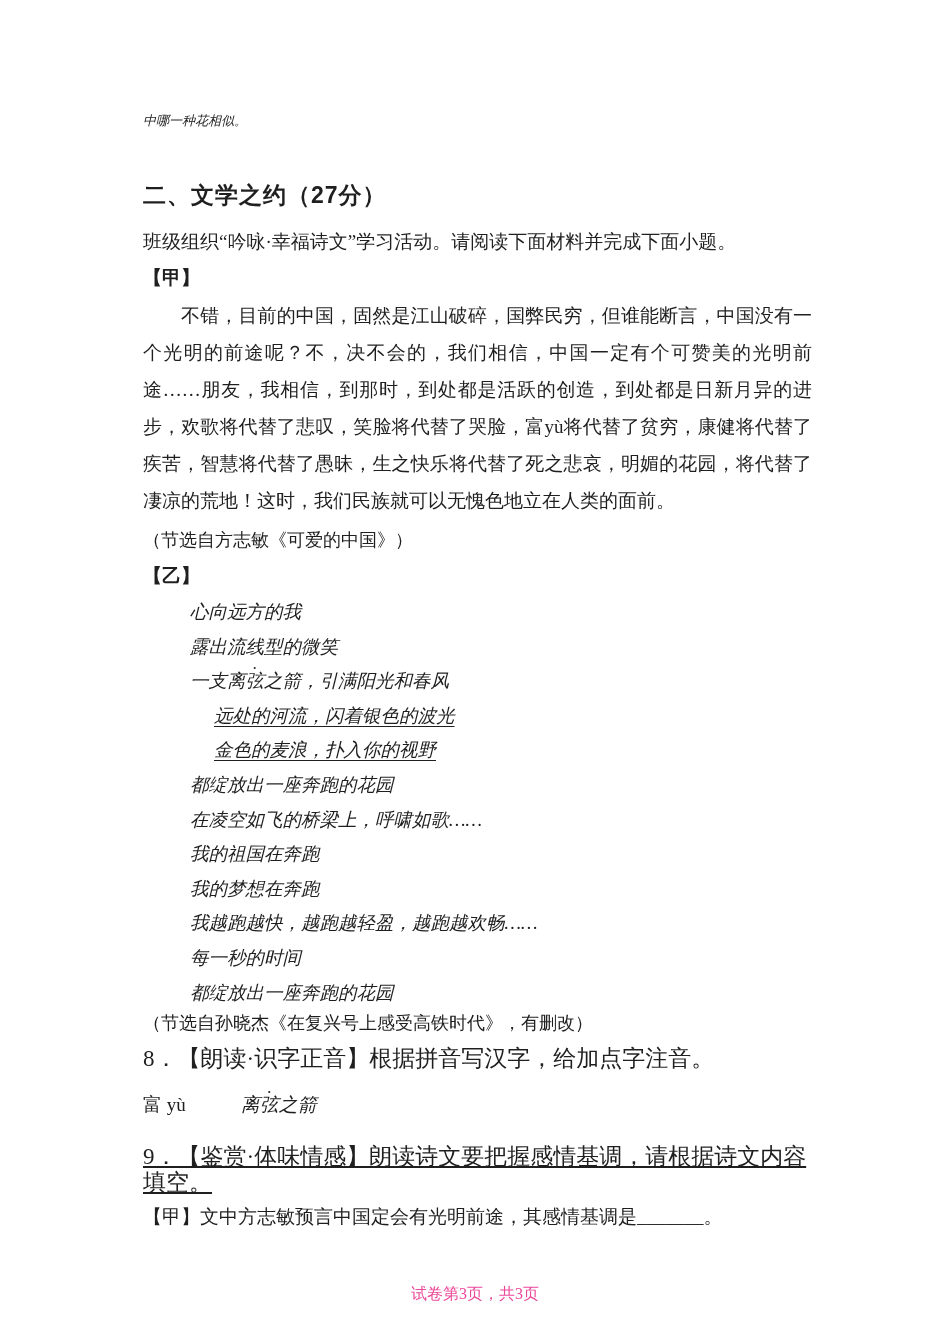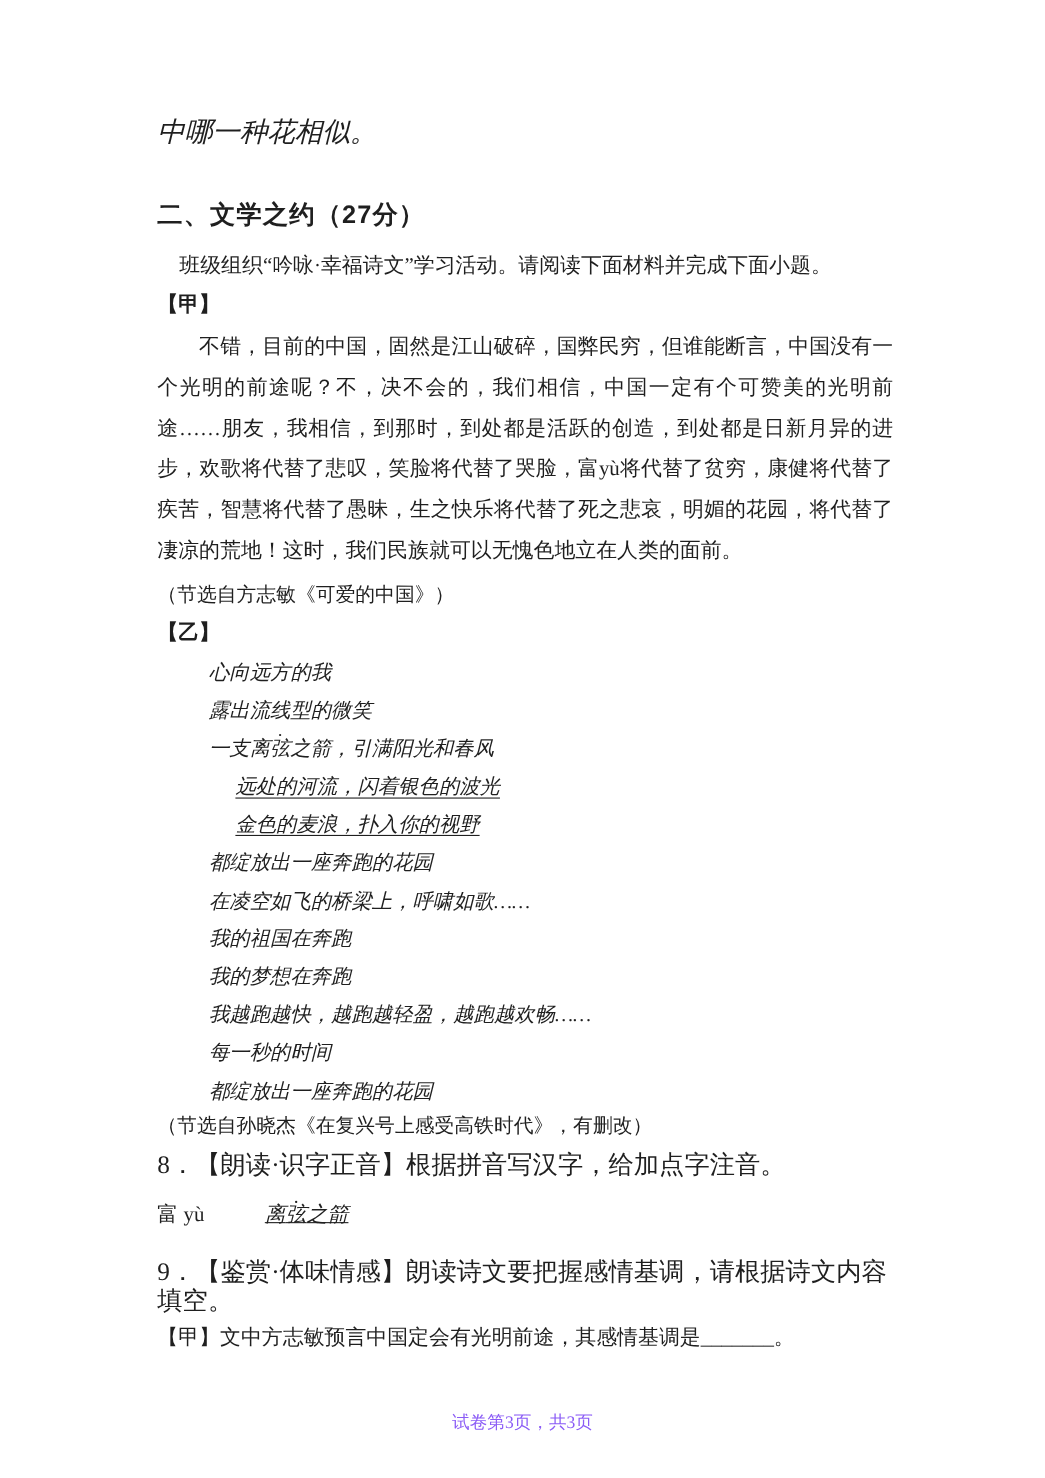--- a/index.html
+++ b/index.html
@@ -10,32 +10,32 @@
     font-family: "Liberation Serif", "DejaVu Serif", serif;
     color: #1f1f1f;
     overflow: hidden;
   }
   .content {
     position: absolute;
     left: 143px; right: 138px; top: 108px;
   }
   p { margin: 0; }
   .carryover {
-    font-size: 25px; line-height: 26px;
+    font-size: 13px; line-height: 26px;
     font-style: italic;
   }
   .heading {
     margin-top: 46px;
     font-family: "Liberation Sans", "DejaVu Sans", sans-serif;
     font-size: 23px; font-weight: bold; line-height: 30px;
     letter-spacing: 1px;
   }
   .intro {
     margin-top: 16px;
-    font-size: 19px; line-height: 26px; margin-left: 20px;
+    font-size: 19px; line-height: 26px;
   }
   .tag-label {
     margin-top: 10px;
     font-size: 19px; font-weight: bold; line-height: 26px;
   }
   .passage {
     margin-top: 6px;
     font-size: 19px; line-height: 37px;
     text-align: justify; text-indent: 2em;
   }
@@ -53,28 +53,28 @@
   .dotted { position: relative; }
   .dotted::after {
     content: "\2022";
     position: absolute; left: 50%; top: -0.72em;
     transform: translateX(-50%);
     font-size: 0.45em; font-style: normal; line-height: 1;
   }
   .stem { font-size: 23px; line-height: 26px; }
   .stem-q8 { margin-top: 10px; }
   .answer-row { margin-top: 20px; font-size: 19px; line-height: 26px; }
-  .answer-item-kai { font-style: italic; text-decoration: underline; }
+  .answer-item-kai { font-style: italic; }
   .answer-gap { display: inline-block; width: 55px; }
-  .stem-q9 { margin-top: 26px; }
+  .stem-q9 { margin-top: 26px; text-decoration: underline; }
   .fill-line { margin-top: 8px; font-size: 19px; line-height: 26px; }
   .footer {
     position: absolute; left: 0; right: 0; top: 1283px;
     text-align: center;
-    font-size: 16px; color: #8b5cf6; line-height: 22px;
+    font-size: 16px; color: #ec4899; line-height: 22px;
   }
 </style>
 </head>
 <body>
 
 <div class="page">
   <main class="content">
 
     <p class="carryover">中哪一种花相似。</p>
 

